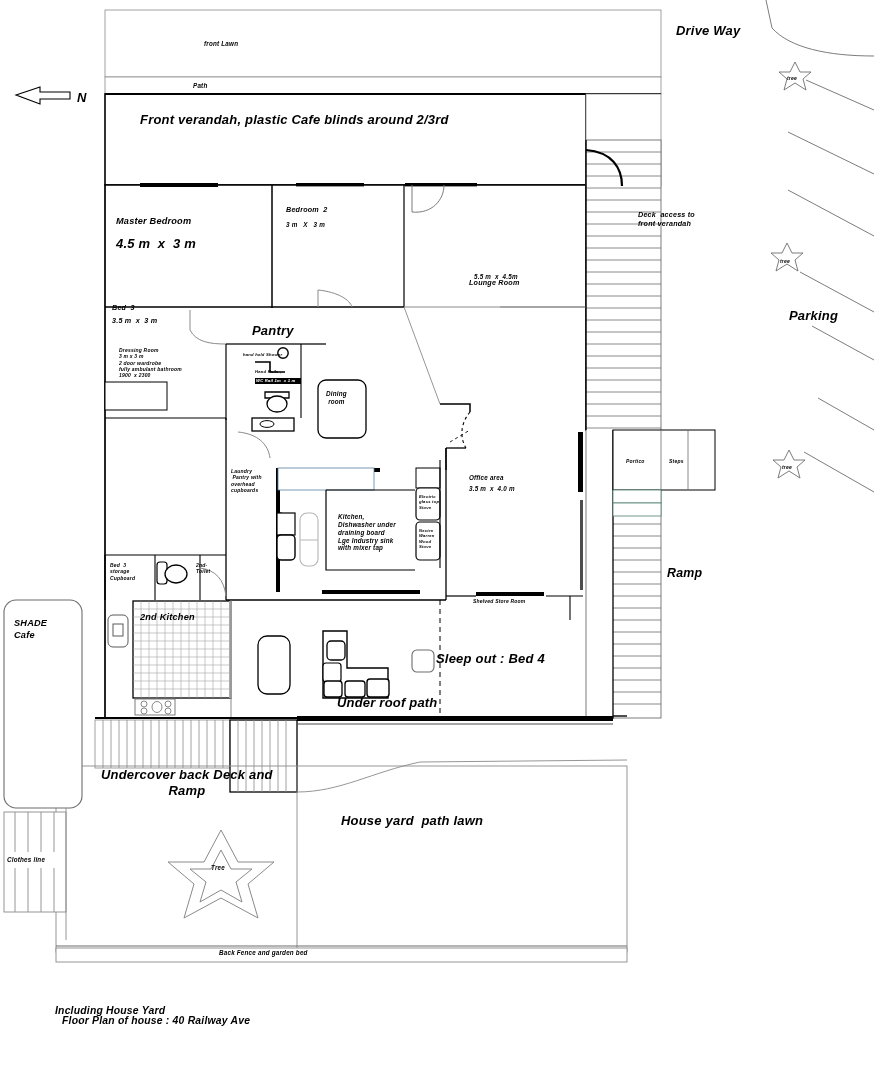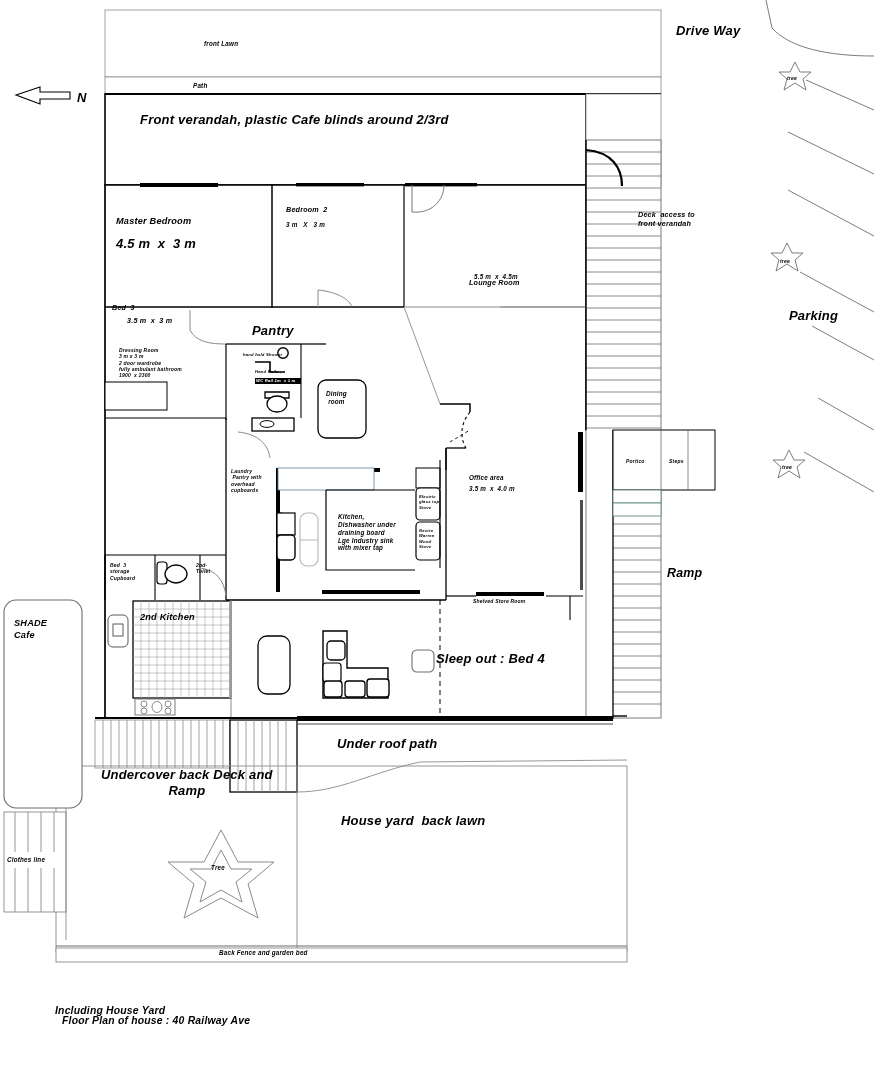--- a/index.html
+++ b/index.html
@@ -367,21 +367,21 @@
 <div class="lbl f5" style="left:626px;top:458px;">Portico</div>
 <div class="lbl f5" style="left:669px;top:458px;">Steps</div>
 
 <div class="lbl f9" style="left:116px;top:216px;">Master Bedroom</div>
 <div class="lbl f8" style="left:116px;top:236px;">4.5 m  x  3 m</div>
 <div class="lbl f7" style="left:286px;top:205px;font-style:italic;">Bedroom  2</div>
 <div class="lbl f6" style="left:286px;top:221px;">3 m   X   3 m</div>
 <div class="lbl f7" style="left:469px;top:248px;margin-top:30px;">Lounge Room</div>
 <div class="lbl f6" style="left:474px;top:273px;">5.5 m  x  4.5m</div>
 <div class="lbl f7" style="left:112px;top:303px;text-align:right;">Bed  3</div>
-<div class="lbl f7" style="left:127px;top:316px;">3.5 m  x  3 m</div>
+<div class="lbl f7" style="left:112px;top:316px;">3.5 m  x  3 m</div>
 <div class="lbl f8" style="left:252px;top:323px;">Pantry</div>
 <div class="lbl f6" style="left:326px;top:390px;text-align:center;">Dining
 room</div>
 <div class="lbl f6" style="left:469px;top:474px;">Office area</div>
 <div class="lbl f6" style="left:469px;top:485px;">3.5 m  x  4.0 m</div>
 <div class="lbl f8" style="left:436px;top:651px;">Sleep out : Bed 4</div>
 <div class="lbl f9" style="left:140px;top:612px;">2nd Kitchen</div>
 
 <div class="lbl f5" style="left:119px;top:347px;">Dressing Room
 3 m x 3 m
@@ -407,24 +407,24 @@
 Warren
 Wood
 Stove</div>
 <div class="lbl f5" style="left:110px;top:562px;">Bed  3
 storage
 Cupboard</div>
 <div class="lbl f5" style="left:196px;top:562px;">2nd-
 Toilet</div>
 <div class="lbl f5" style="left:473px;top:598px;">Shelved Store Room</div>
 
-<div class="lbl f8" style="left:337px;top:736px;">Under roof path</div>
+<div class="lbl f8" style="left:337px;top:695px;">Under roof path</div>
 <div class="lbl f8" style="left:101px;top:767px;text-align:center;">Undercover back Deck and
 Ramp</div>
-<div class="lbl f8" style="left:341px;top:813px;">House yard  back lawn</div>
+<div class="lbl f8" style="left:341px;top:813px;">House yard  path lawn</div>
 <div class="lbl f6" style="left:219px;top:949px;">Back Fence and garden bed</div>
 <div class="lbl f9" style="left:14px;top:618px;">SHADE
 Cafe</div>
 <div class="lbl f6" style="left:7px;top:856px;">Clothes line</div>
 <div class="lbl f6" style="left:211px;top:864px;">Tree</div>
 <div class="lbl f8" style="left:77px;top:90px;">N</div>
 
 <div class="lbl f10" style="left:62px;top:990px;margin-top:24px;">Floor Plan of house : 40 Railway Ave</div>
 <div class="lbl f10" style="left:55px;top:1004px;">Including House Yard</div>
 

